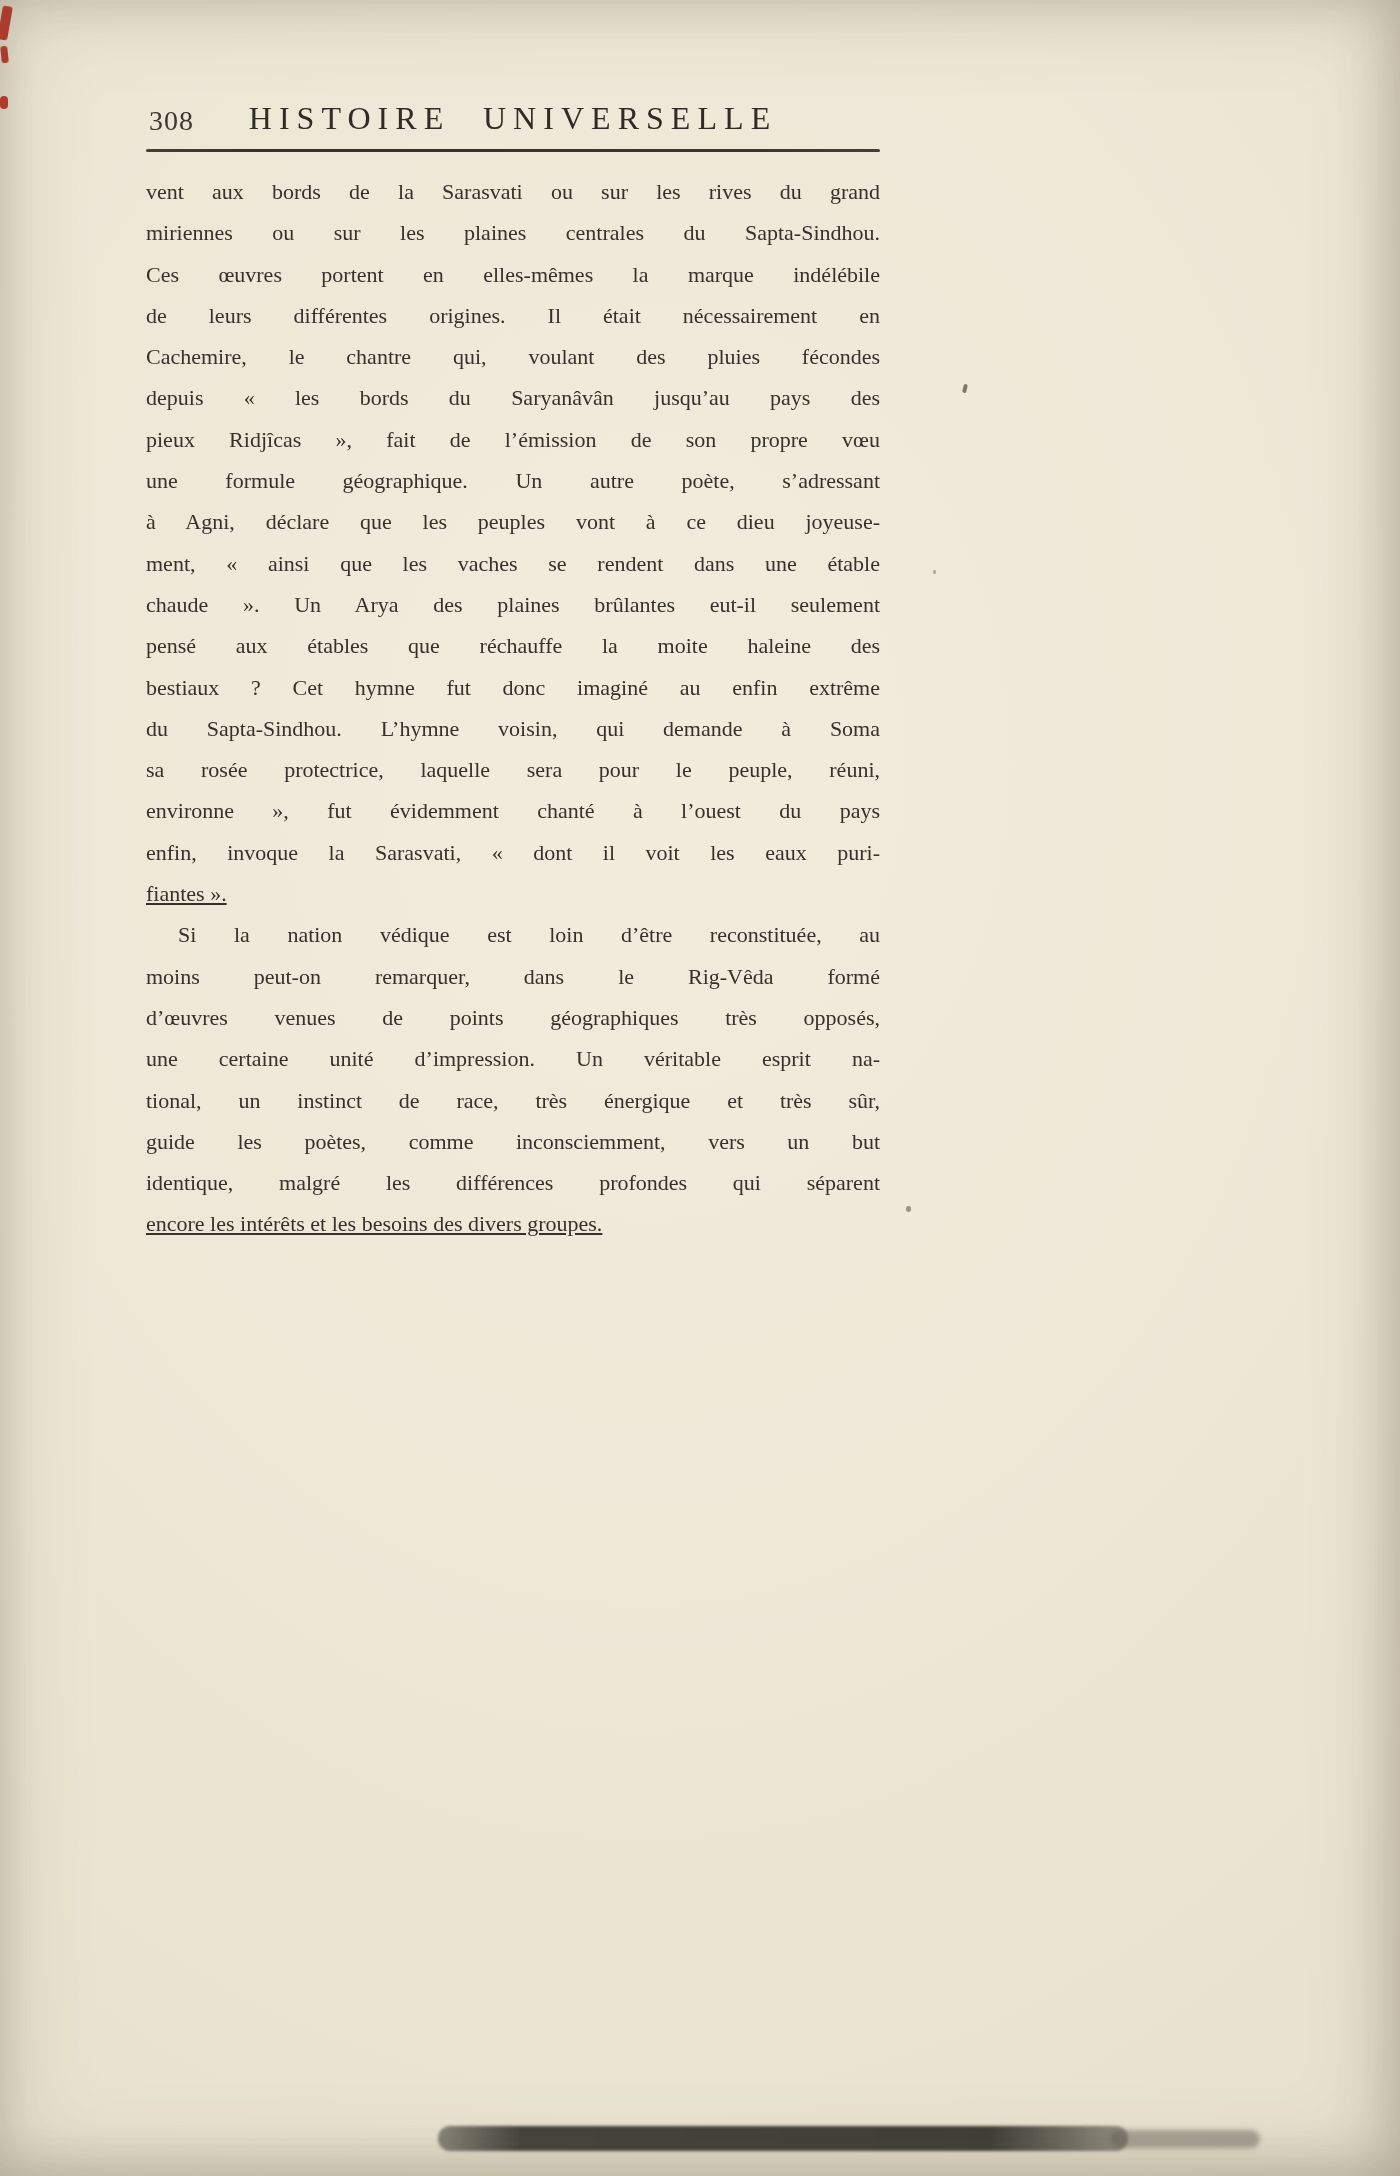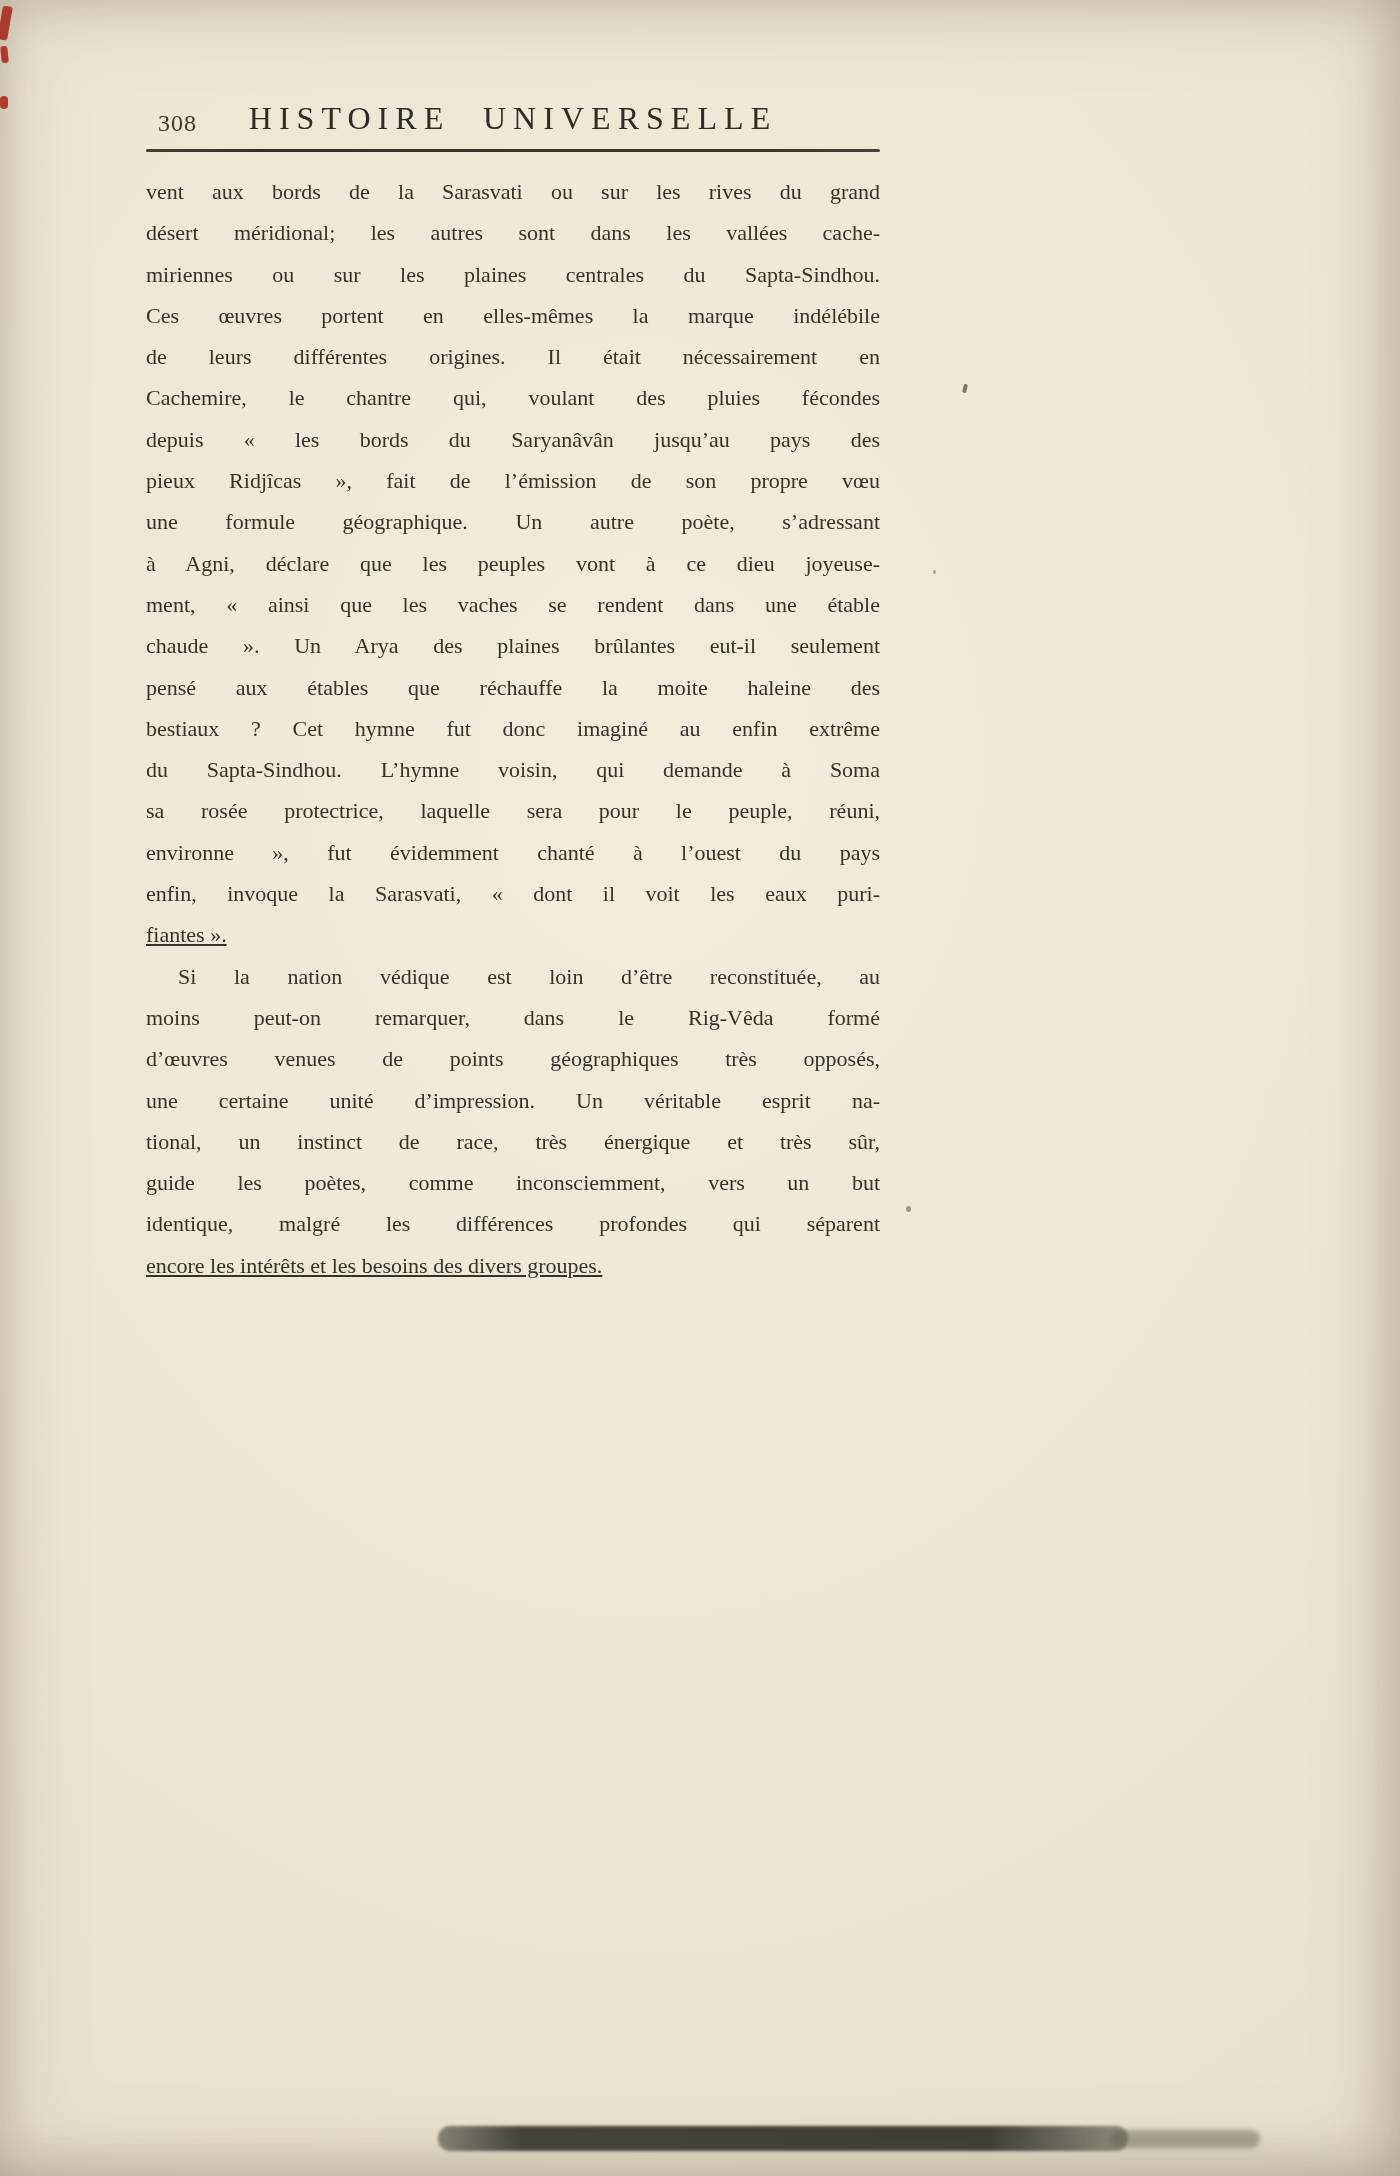--- a/index.html
+++ b/index.html
@@ -21,22 +21,22 @@
       inset 0 0 90px rgba(96, 86, 62, 0.22),
       inset -18px 0 50px rgba(104, 94, 70, 0.14),
       inset 0 -14px 40px rgba(104, 94, 70, 0.14);
   }
   .content {
     position: absolute; left: 146px; top: 100px; width: 734px;
     color: #36332b;
   }
   .header { position: relative; height: 36px; }
   .pagenum {
-    position: absolute; left: 12px; bottom: -1px;
-    font-size: 24px; letter-spacing: 1px; color: #3b382f;
+    position: absolute; left: 3px; bottom: -1px;
+    font-size: 28px; letter-spacing: 1px; color: #3b382f;
   }
   .title {
     text-align: center;
     font-size: 32px; letter-spacing: 0.22em; word-spacing: 0.55em;
     color: #2f2c25;
   }
   .rule {
     margin-top: 13px; height: 3px;
     background: linear-gradient(to right, #433f36, #35322b 15%, #3a372f 85%, #45413a);
     border-radius: 2px;
@@ -89,21 +89,20 @@
 
   <div class="content">
     <div class="header">
       <span class="pagenum">308</span>
       <div class="title">HISTOIRE UNIVERSELLE</div>
     </div>
     <div class="rule"></div>
     <div class="body">
         <div class="paragraph">
           <div class="line">vent aux bords de la Sarasvati ou sur les rives du grand</div>
-          <div class="line">désert méridional; les autres sont dans les vallées cache-</div>
           <div class="line">miriennes ou sur les plaines centrales du Sapta-Sindhou.</div>
           <div class="line">Ces œuvres portent en elles-mêmes la marque indélébile</div>
           <div class="line">de leurs différentes origines. Il était nécessairement en</div>
           <div class="line">Cachemire, le chantre qui, voulant des pluies fécondes</div>
           <div class="line">depuis « les bords du Saryanâvân jusqu’au pays des</div>
           <div class="line">pieux Ridjîcas », fait de l’émission de son propre vœu</div>
           <div class="line">une formule géographique. Un autre poète, s’adressant</div>
           <div class="line">à Agni, déclare que les peuples vont à ce dieu joyeuse-</div>
           <div class="line">ment, « ainsi que les vaches se rendent dans une étable</div>
           <div class="line">chaude ». Un Arya des plaines brûlantes eut-il seulement</div>

